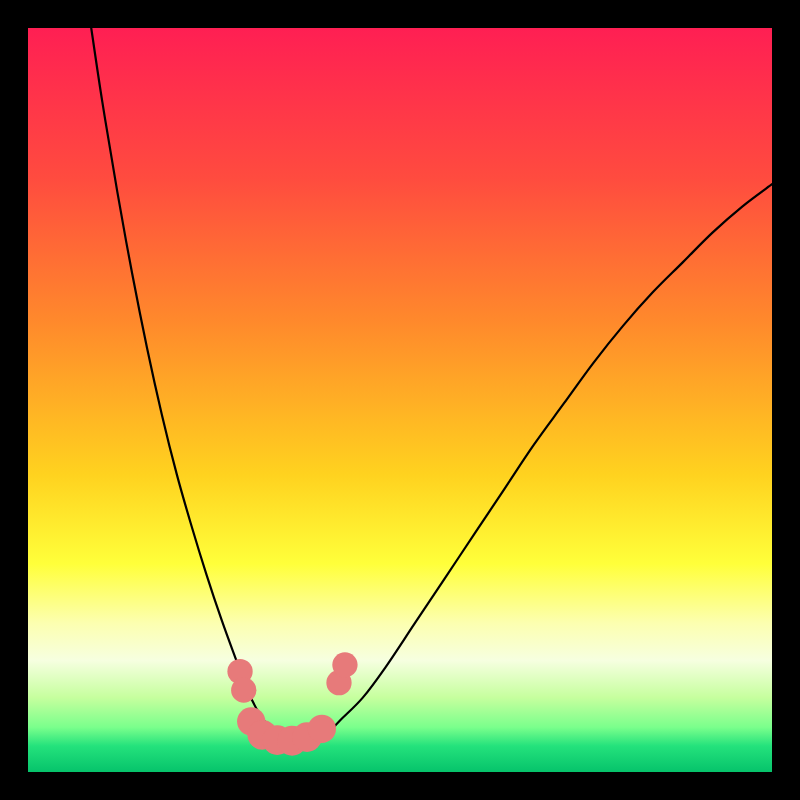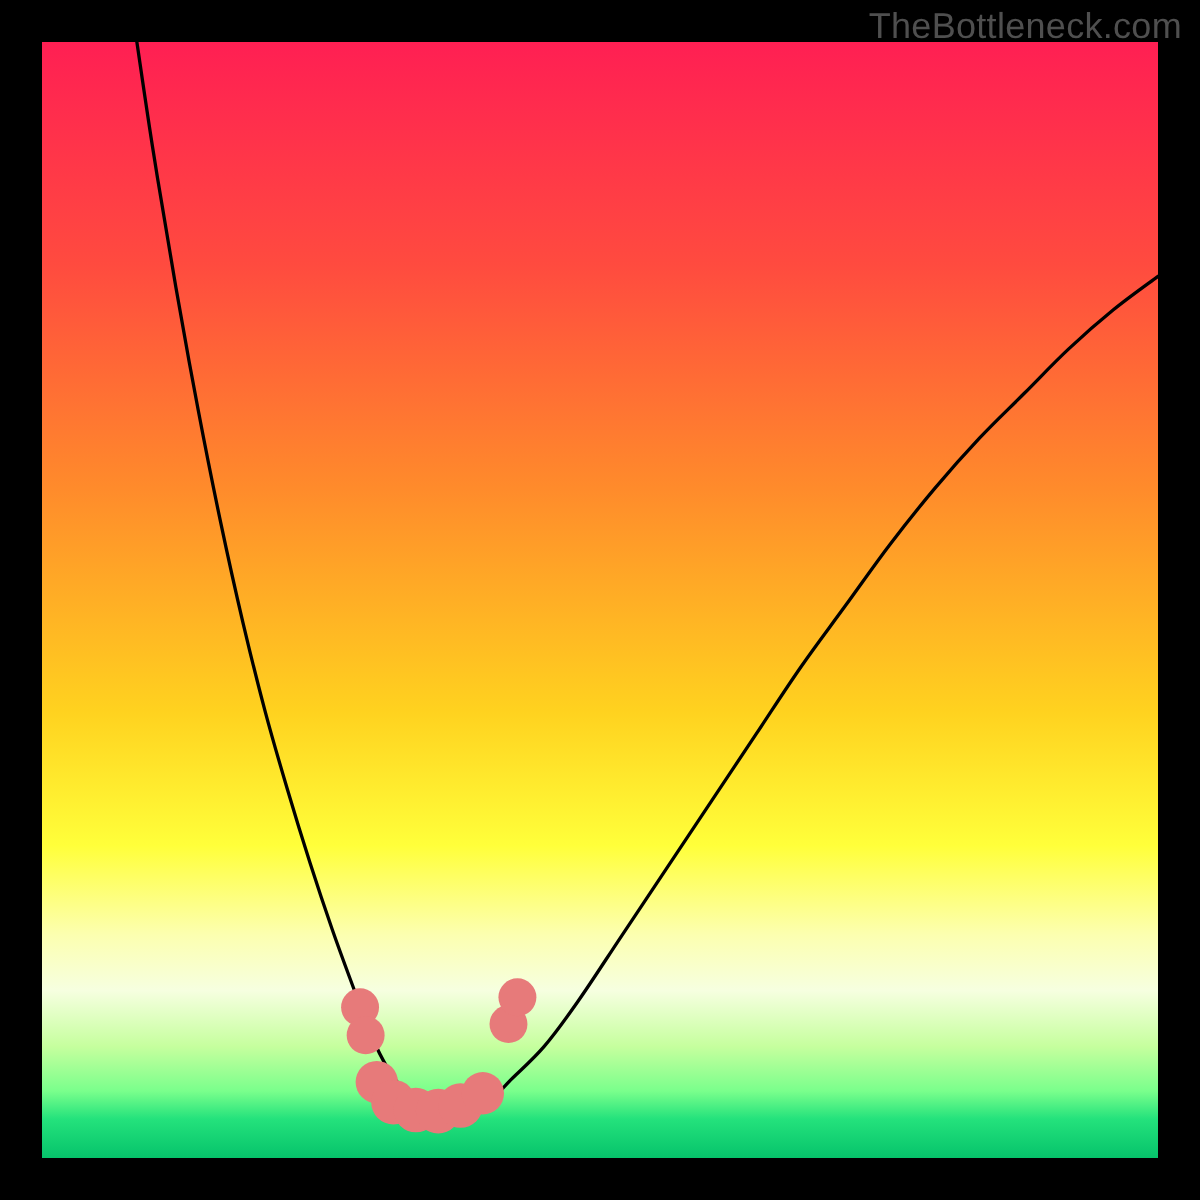--- a/index.html
+++ b/index.html
@@ -70,15 +70,14 @@
           <circle cx="249.24" cy="712.008" r="14.88" fill="#e77a7a"></circle>
           <circle cx="264.12" cy="712.752" r="14.88" fill="#e77a7a"></circle>
           <circle cx="279" cy="709.032" r="14.88" fill="#e77a7a"></circle>
           <circle cx="293.88" cy="700.848" r="14.136" fill="#e77a7a"></circle>
           <circle cx="310.99199999999996" cy="654.72" r="12.648000000000001" fill="#e77a7a"></circle>
           <circle cx="316.944" cy="636.864" r="12.648000000000001" fill="#e77a7a"></circle>
         </g>
     </svg>
   </div>
 
-  <div class="watermark">TheBottleneck.com</div>
 
 </div>
 
 </body></html>

